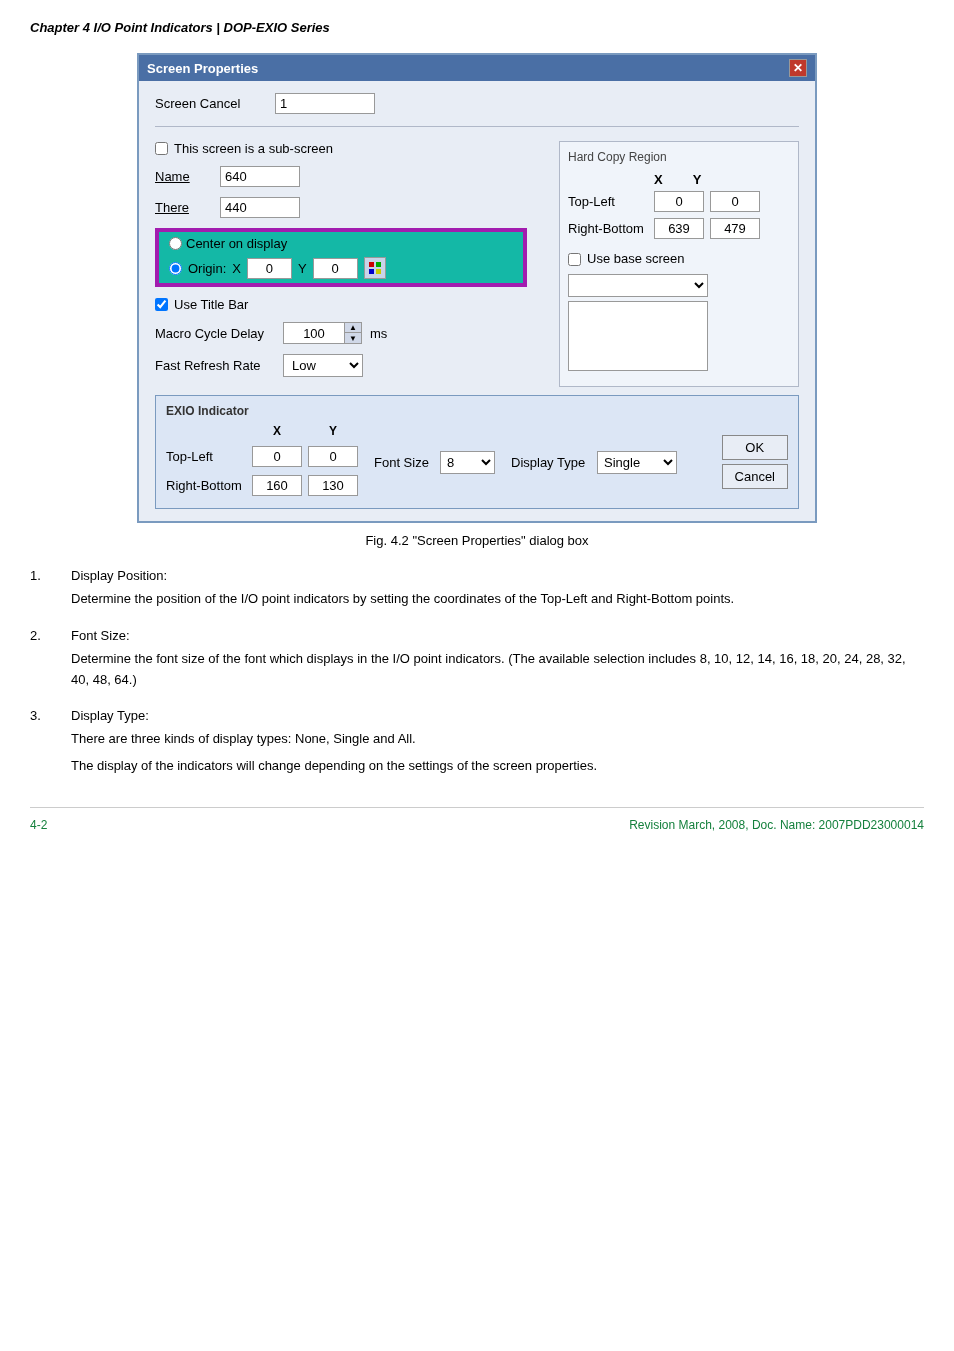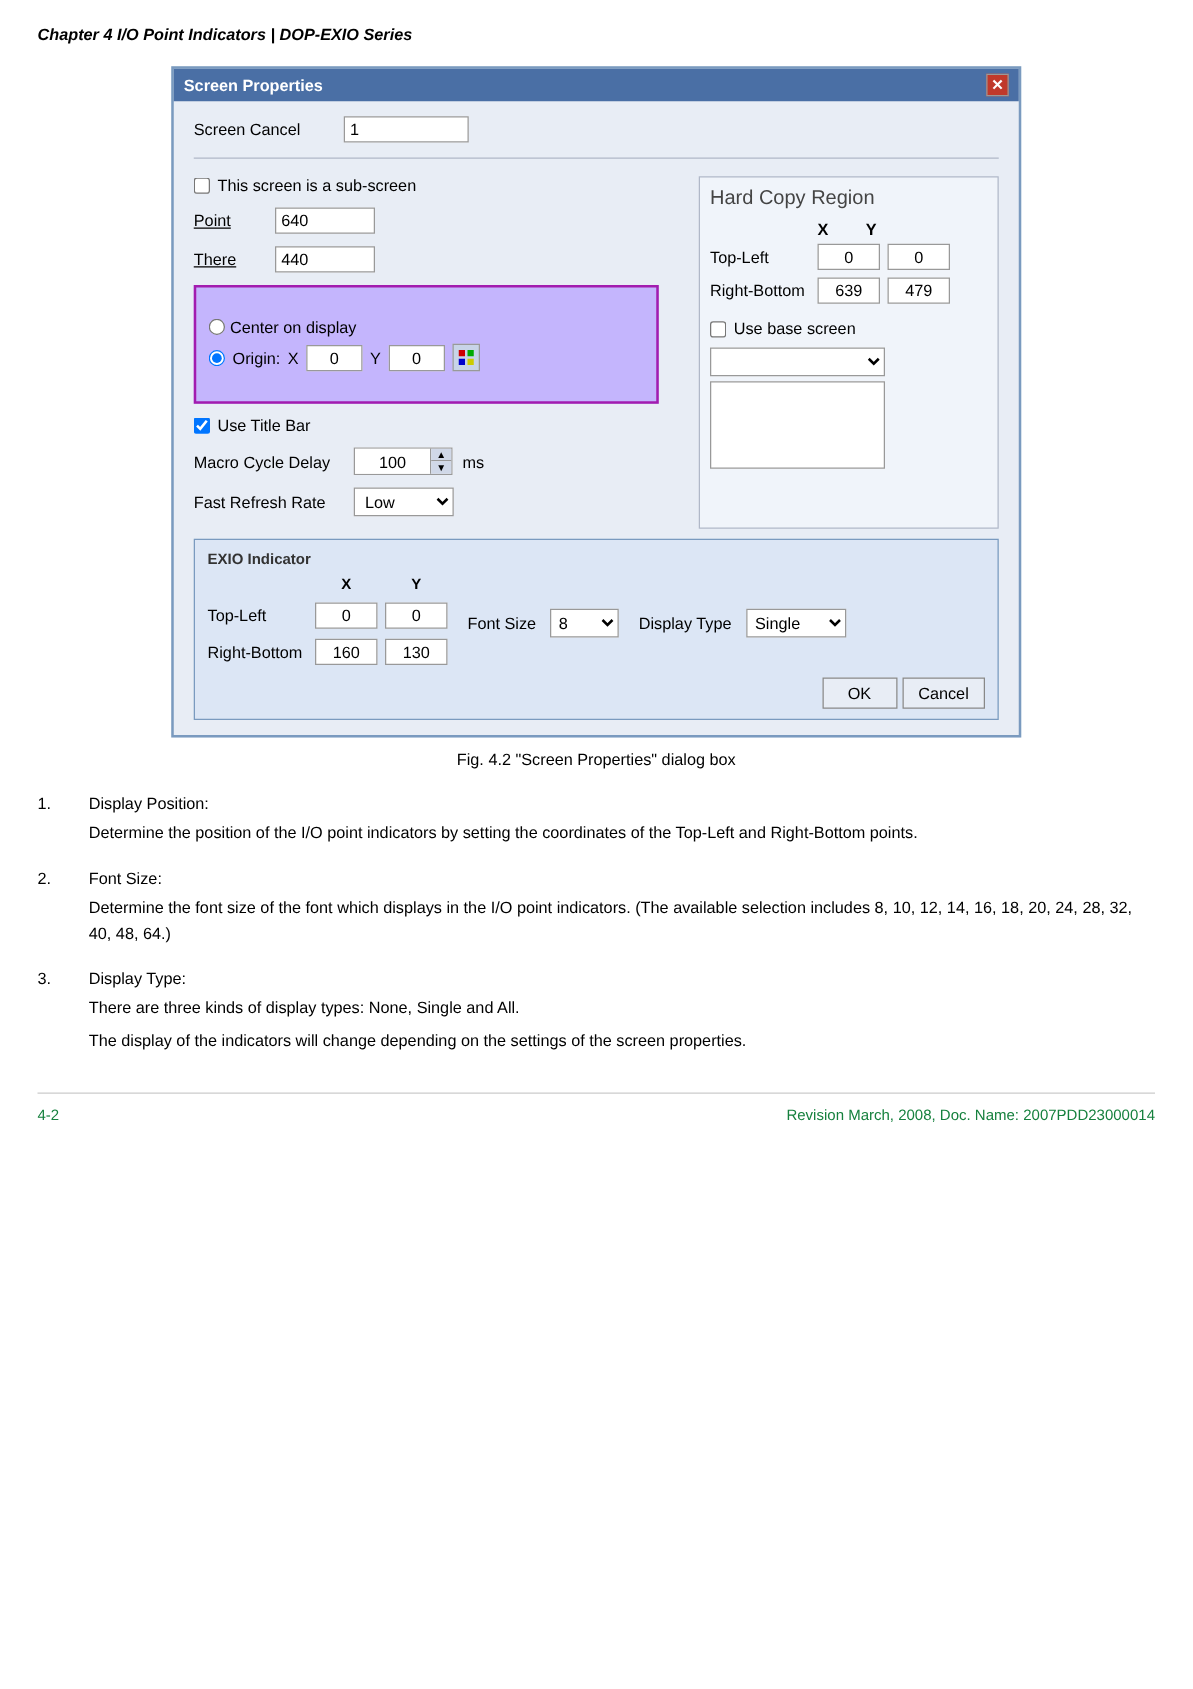--- a/index.html
+++ b/index.html
@@ -109,21 +109,21 @@
     }
 
     .right-panel {
       width: 240px;
       border: 1px solid #b0b8c8;
       background: #f0f4fa;
       padding: 8px;
     }
 
     .hard-copy-title {
-      font-size: 16px;
+      font-size: 12px;
       color: #444;
       margin-bottom: 8px;
     }
 
     .hcr-row {
       display: flex;
       align-items: center;
       gap: 6px;
       margin-bottom: 6px;
     }
@@ -173,23 +173,23 @@
 
     .field-input {
       width: 80px;
       border: 1px solid #999;
       padding: 2px 4px;
       background: #fff;
       font-size: 13px;
     }
 
     .center-origin-block {
-      border: 2px solid #a21caf;
-      background: #c4b5fd;
-      padding: 24px 10px;
+      border: 4px solid #a21caf;
+      background: #14b8a6;
+      padding: 4px 10px;
       margin-bottom: 10px;
     }
 
     .origin-row {
       display: flex;
       align-items: center;
       gap: 6px;
       margin-top: 6px;
       font-size: 13px;
     }
@@ -378,21 +378,21 @@
       background: #e8edf5;
       border: 1px solid #888;
       padding: 4px 12px;
       font-size: 13px;
       cursor: pointer;
       min-width: 60px;
     }
 
     .btn-col {
       display: flex;
-      flex-direction: row;
+      flex-direction: column;
       gap: 4px;
       margin-left: auto;
       border-radius: 25px;
     }
 
     .fig-caption {
       text-align: center;
       font-size: 13px;
       margin: 10px 0 20px 0;
     }
@@ -467,21 +467,21 @@
       <div class="main-content">
 
         <div class="left-panel">
 
           <div class="checkbox-row">
             <input type="checkbox" style="">
             <span>This screen is a sub-screen</span>
           </div>
 
           <div class="field-row">
-            <span class="field-label underline">Point</span>
+            <span class="field-label underline">Name</span>
             <input class="field-input" type="text" value="640" style="">
           </div>
 
           <div class="field-row">
             <span class="field-label underline">There</span>
             <input class="field-input" type="text" value="440" style="">
           </div>
 
           <div class="center-origin-block">
             <div class="radio-label">

